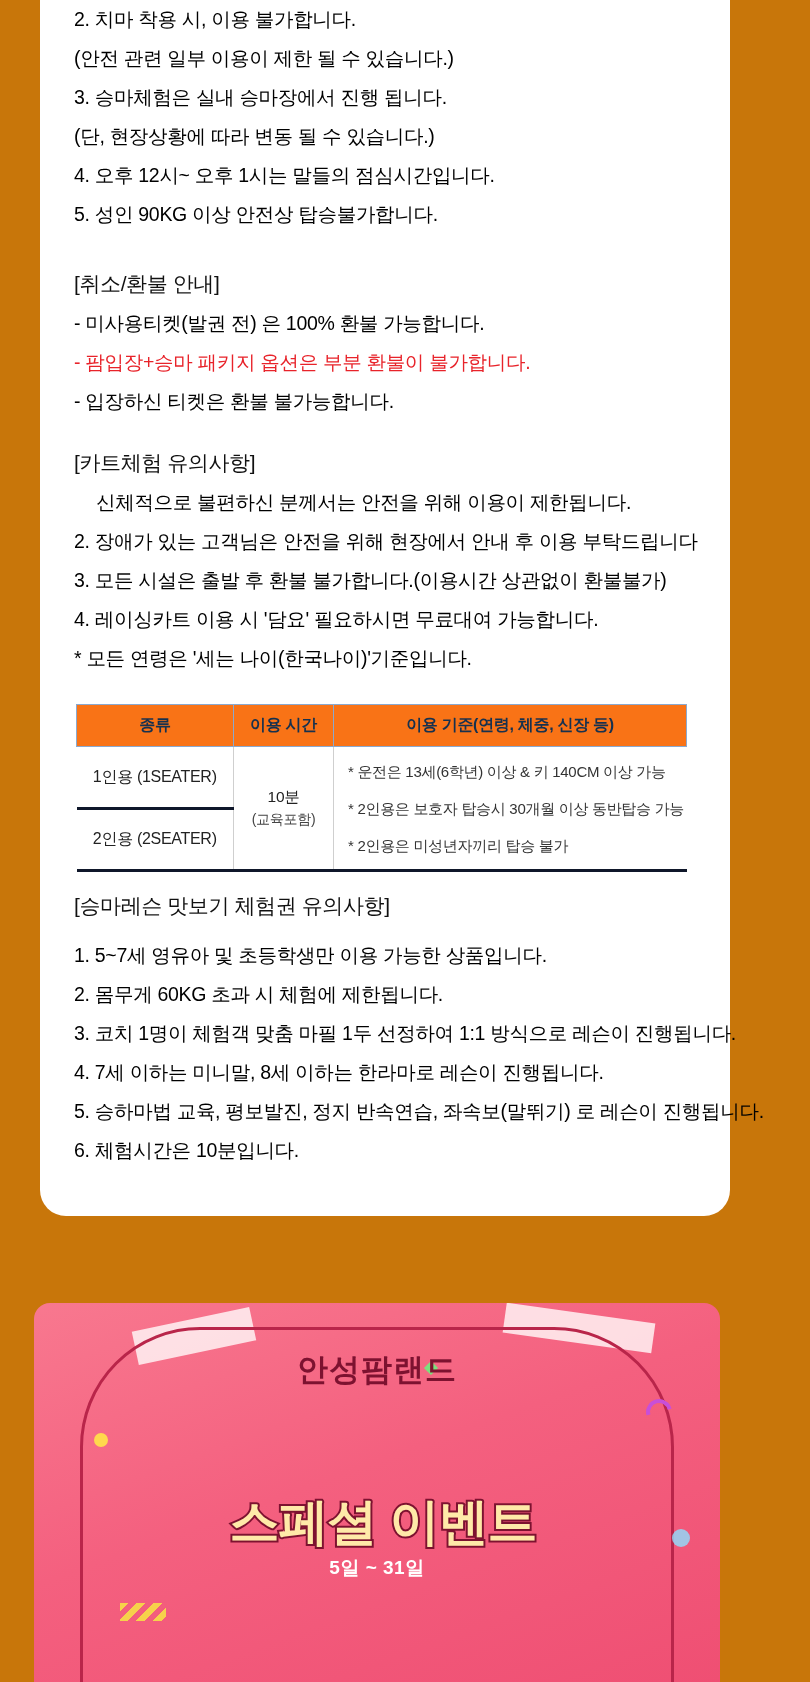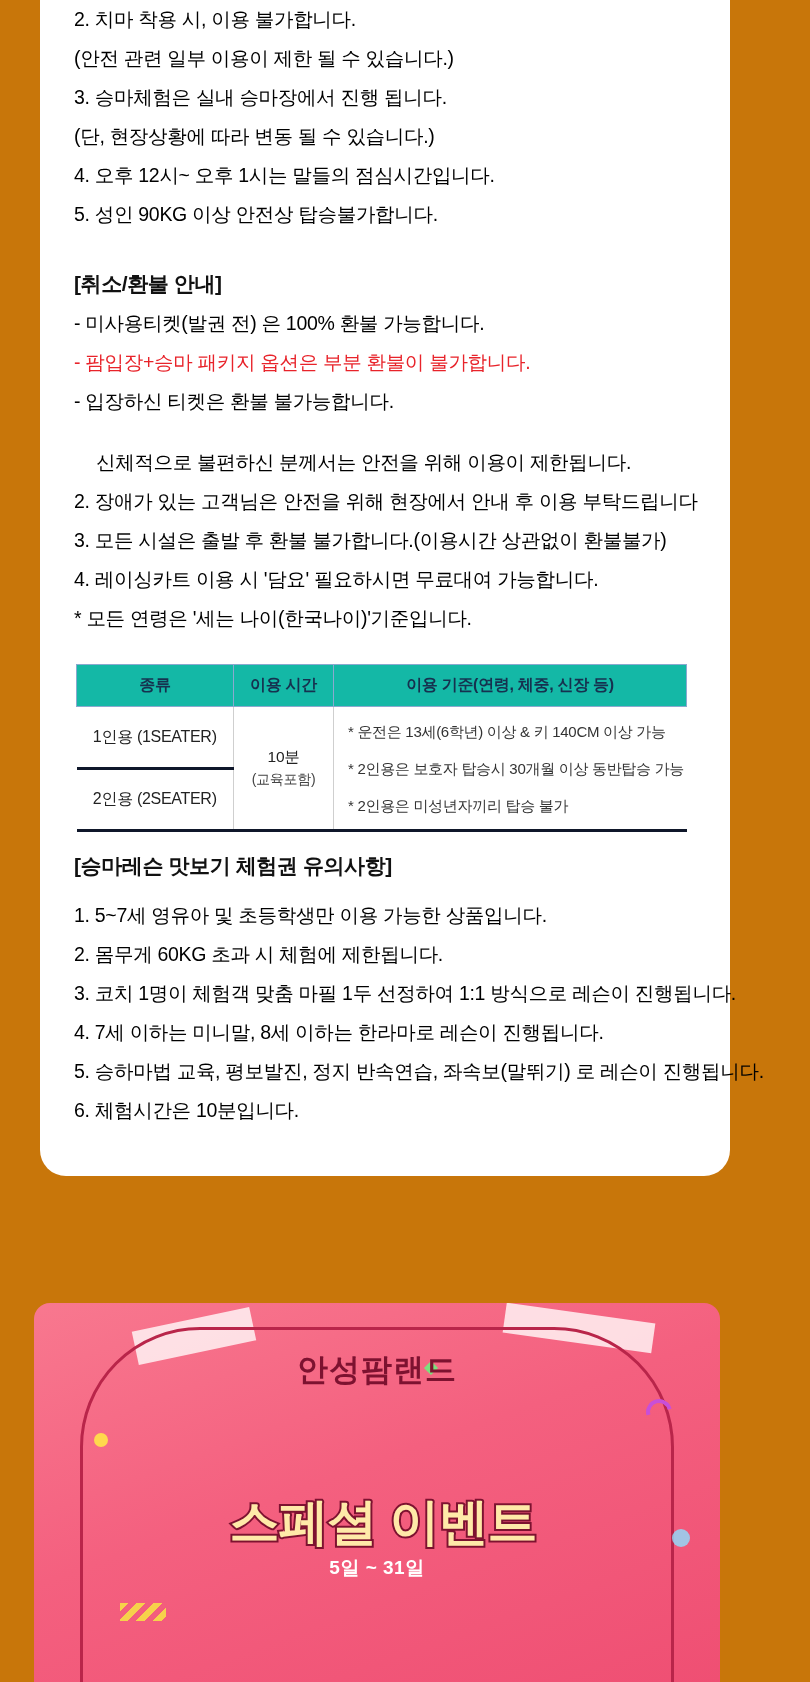--- a/index.html
+++ b/index.html
@@ -34,42 +34,42 @@
   }
   .line.indent {
     padding-left: 22px;
   }
   .line.red {
     color: #e8232a;
   }
   .heading {
     font-size: 21px;
     line-height: 40px;
-    font-weight: bold;
+    font-weight: normal;
     color: #111111;
     letter-spacing: -0.4px;
     white-space: nowrap;
   }
   .gap-lg { height: 30px; }
   .gap-md { height: 22px; }
   .gap-sm { height: 10px; }
 
   
   .tbl-wrap {
     margin-top: 26px;
     margin-bottom: 14px;
     padding-left: 2px;
   }
   table.kart {
     border-collapse: collapse;
     width: 610px;
     table-layout: fixed;
   }
   table.kart th {
-    background: #14b8a6;
+    background: #f97316;
     border: 1px solid #8aa9cf;
     font-size: 16px;
     font-weight: bold;
     color: #16314f;
     height: 42px;
     letter-spacing: -0.3px;
   }
   table.kart td {
     border-bottom: 3px solid #0f172a;
     font-size: 16px;
@@ -206,20 +206,21 @@
   <div>
     <div class="heading">[취소/환불 안내]</div>
     <div class="line">- 미사용티켓(발권 전) 은 100% 환불 가능합니다.</div>
     <div class="line red">- 팜입장+승마 패키지 옵션은 부분 환불이 불가합니다.</div>
     <div class="line">- 입장하신 티켓은 환불 불가능합니다.</div>
   </div>
 
   <div class="gap-md"></div>
 
   <div>
+    <div class="heading">[카트체험 유의사항]</div>
     <div class="line indent">신체적으로 불편하신 분께서는 안전을 위해 이용이 제한됩니다.</div>
     <div class="line">2. 장애가 있는 고객님은 안전을 위해 현장에서 안내 후 이용 부탁드립니다</div>
     <div class="line">3. 모든 시설은 출발 후 환불 불가합니다.(이용시간 상관없이 환불불가)</div>
     <div class="line">4. 레이싱카트 이용 시 '담요' 필요하시면 무료대여 가능합니다.</div>
     <div class="line">* 모든 연령은 '세는 나이(한국나이)'기준입니다.</div>
   </div>
 
   <div class="tbl-wrap">
     <table class="kart">
       <thead>

